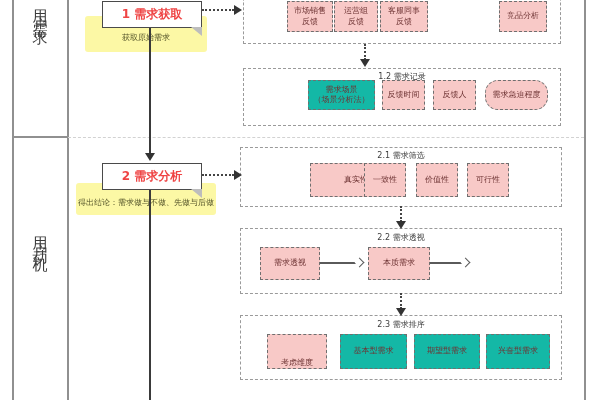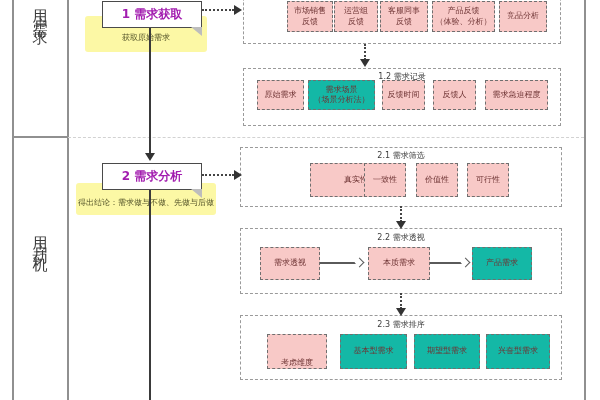--- a/index.html
+++ b/index.html
@@ -9,21 +9,21 @@
   .vline{position:absolute;top:0;width:1.5px;height:400px;background:#909090;}
   .hline-solid{position:absolute;height:1.5px;background:#909090;}
   .hline-dashed{position:absolute;height:0;border-top:1px dashed #d2d2d2;}
 
   .lane-title{position:absolute;writing-mode:vertical-rl;text-orientation:upright;
     font-size:15px;letter-spacing:7px;color:#3a3a3a;font-weight:500;}
 
   
   .step-box{position:absolute;width:98px;height:25px;background:#ffffff;
     border:1.6px solid #4a4a4a;display:flex;align-items:center;justify-content:center;
-    font-size:12px;font-weight:bold;color:#a21caf;z-index:5;}
+    font-size:12px;font-weight:bold;color:#ef4444;z-index:5;}
   .fold{position:absolute;right:-1px;bottom:-9px;width:0;height:0;
     border-left:11px solid transparent;border-top:9px solid #bdbdbd;}
 
   
   .note{position:absolute;background:#fcf8a5;border-radius:3px;z-index:2;
     text-align:center;font-size:8px;color:#55552a;line-height:1.2;}
   .note span{display:block;}
 
   
   .flow-v{position:absolute;width:2px;background:#3a3a3a;z-index:3;}
@@ -94,48 +94,41 @@
 反馈</span>
     </div>
   <div class="pbox pk-light" style="left:334px;top:1px;width:42px;height:29px;">
     <span>运营组
 反馈</span>
     </div>
   <div class="pbox pk-light" style="left:380px;top:1px;width:46px;height:29px;">
     <span>客服同事
 反馈</span>
     </div>
-  <div class="pbox pk-light" style="left:432px;top:1px;width:61px;height:29px;">
-    <span>产品反馈
-（体验、分析）</span>
-    </div>
   <div class="pbox pk-light" style="left:499px;top:1px;width:46px;height:29px;">
     <span>竞品分析</span>
     </div>
 
   <div class="dot-v" style="left:364px;top:44px;height:16px;"></div>
   <div class="ah-down" style="left:360px;top:59px;"></div>
 
   <div class="grp" style="left:243px;top:68px;width:316px;height:56px;">
     <div class="grp-label" style="top:2px;">1.2 需求记录</div>
   </div>
-  <div class="pbox pk-light" style="left:257px;top:80px;width:45px;height:28px;">
-    <span>原始需求</span>
-    </div>
   <div class="pbox pk-dark" style="left:308px;top:80px;width:65px;height:28px;">
     <span>需求场景
 （场景分析法）</span>
     </div>
   <div class="pbox pk-light" style="left:382px;top:80px;width:41px;height:28px;">
     <span>反馈时间</span>
     </div>
   <div class="pbox pk-light" style="left:433px;top:80px;width:41px;height:28px;">
     <span>反馈人</span>
     </div>
-  <div class="pbox pk-light" style="left:485px;top:80px;width:61px;height:28px;">
+  <div class="pbox pk-light" style="left:485px;top:80px;width:61px;height:28px;border-radius:13px;">
     <span>需求急迫程度</span>
     </div>
 
   <div class="grp" style="left:240px;top:147px;width:320px;height:58px;">
     <div class="grp-label" style="top:2px;">2.1 需求筛选</div>
   </div>
   <div class="pbox pk-light" style="left:310px;top:163px;width:40px;height:32px;padding-left:25px;">
     <span>真实性</span>
     </div>
   <div class="pbox pk-light" style="left:364px;top:163px;width:40px;height:32px;">
@@ -153,23 +146,20 @@
 
   <div class="grp" style="left:240px;top:228px;width:320px;height:64px;">
     <div class="grp-label" style="top:3px;">2.2 需求透视</div>
   </div>
   <div class="pbox pk-light" style="left:260px;top:247px;width:58px;height:31px;">
     <span>需求透视</span>
     </div>
   <div class="pbox pk-light" style="left:368px;top:247px;width:60px;height:31px;">
     <span>本质需求</span>
     </div>
-  <div class="pbox pk-dark" style="left:472px;top:247px;width:58px;height:31px;">
-    <span>产品需求</span>
-    </div>
   <div class="thin-h" style="left:320px;top:262px;width:40px;"></div>
   <div class="chev" style="left:356px;top:259px;"></div>
   <div class="thin-h" style="left:430px;top:262px;width:36px;"></div>
   <div class="chev" style="left:462px;top:259px;"></div>
 
   <div class="dot-v" style="left:400px;top:293px;height:16px;"></div>
   <div class="ah-down" style="left:396px;top:308px;"></div>
 
   <div class="grp" style="left:240px;top:315px;width:320px;height:63px;">
     <div class="grp-label" style="top:3px;">2.3 需求排序</div>

